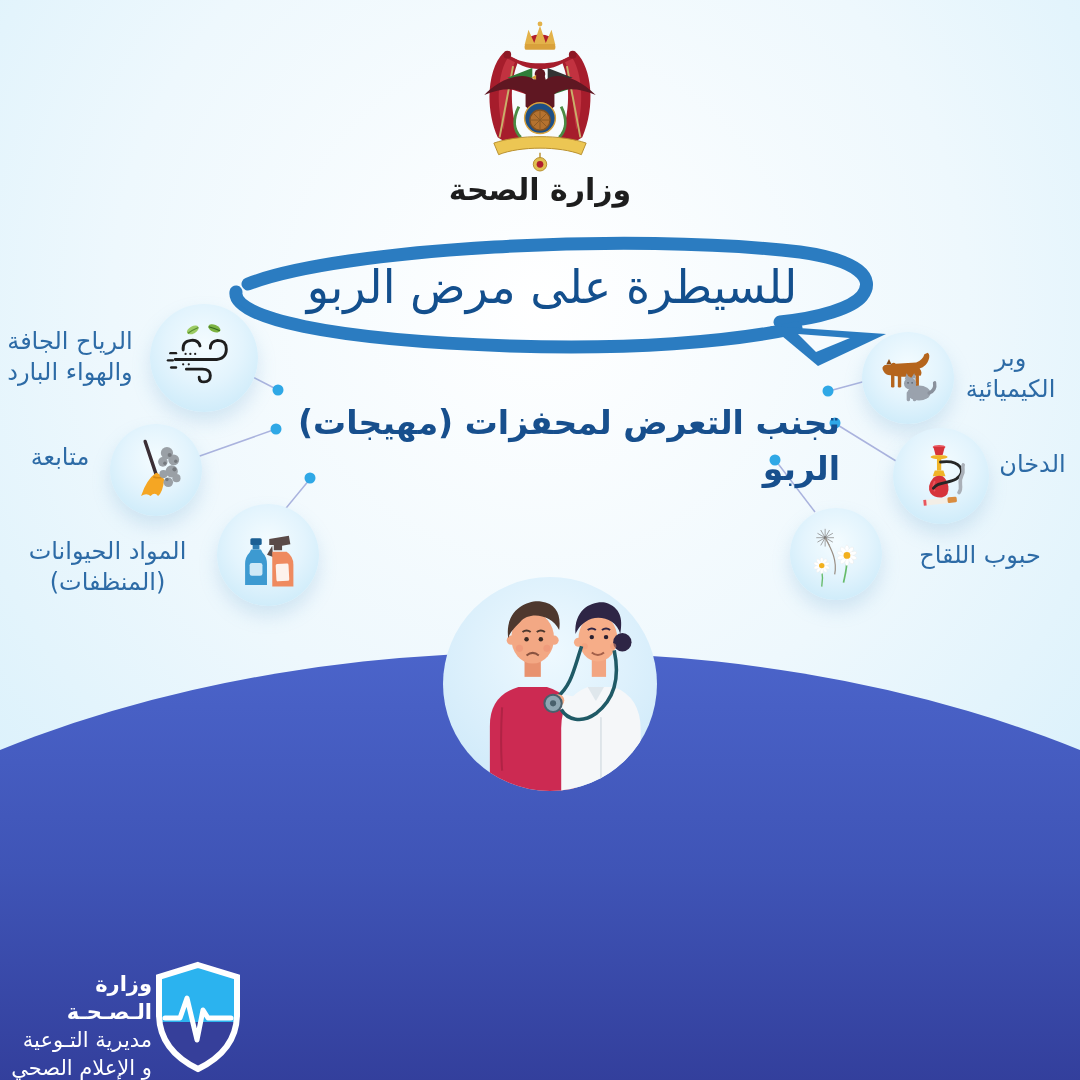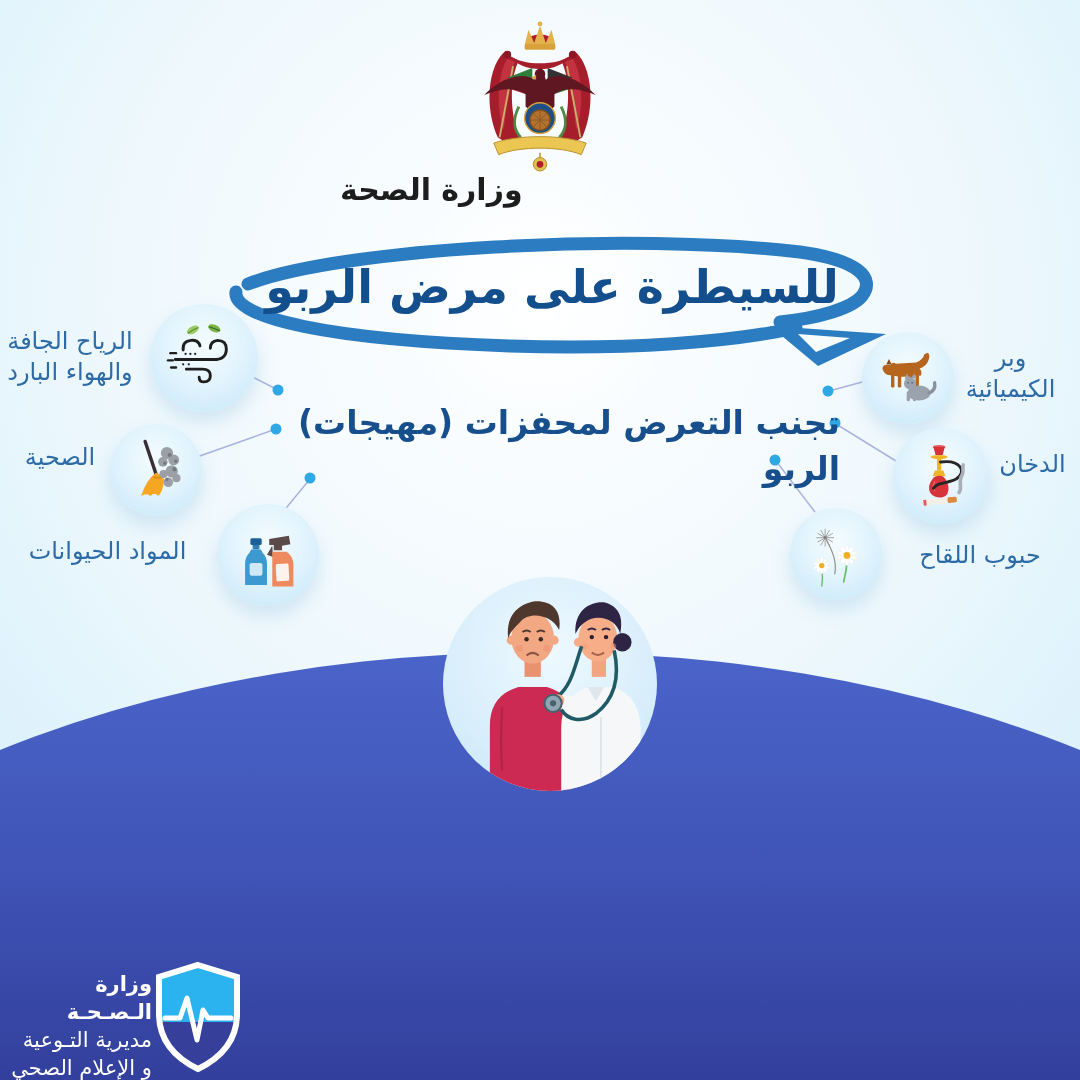--- a/index.html
+++ b/index.html
@@ -4,26 +4,26 @@
 <style>
   html,body{margin:0;padding:0;background:#ffffff;}
   .canvas{
     position:relative;width:1080px;height:1080px;overflow:hidden;
     font-family:"DejaVu Sans", sans-serif;
     background:radial-gradient(circle 950px at 50% 28%, #ffffff 0%, #eef8fd 45%, #cdecfa 100%);
   }
   .abs{position:absolute;}
   svg{display:block;}
   .calligraphy{
-    left:340px;top:172px;width:400px;text-align:left;
+    left:340px;top:172px;width:400px;text-align:center;
     font-size:30px;font-weight:bold;color:#1d1d1d;letter-spacing:1px;
   }
   .bubble-title{
     left:210px;top:250px;width:684px;height:74px;line-height:74px;
-    text-align:center;font-size:46px;font-weight:bold;color:#134f8d;
+    text-align:center;font-size:46px;font-weight:normal;color:#134f8d;
   }
   .statement{
     left:250px;top:400px;width:590px;height:46px;line-height:46px;
     font-size:33px;font-weight:bold;color:#174f8d;
   }
   .trigger-circle{
     border-radius:50%;
     background:radial-gradient(circle at 50% 38%, #f4fcff 0%, #e3f4fd 45%, #c3e7f8 100%);
     box-shadow:0 10px 18px rgba(130,180,215,0.28);
     display:flex;align-items:center;justify-content:center;
@@ -184,37 +184,38 @@
       <g fill="#75797e">
         <circle cx="70" cy="28" r="3"></circle>
           <circle cx="63" cy="40" r="2.5"></circle>
           <circle cx="77" cy="49" r="3"></circle>
         <circle cx="66" cy="64" r="2.5"></circle>
           <circle cx="79" cy="37" r="2.5"></circle>
       </g>
     </svg>
   </div>
   <div class="abs trigger-label" dir="rtl" style="left:15px;top:442px;width:90px">
-    <span style="display:block">الصحية</span>
+    <span style="display:block">متابعة</span>
   </div>
 
   <div class="abs trigger-circle" style="left:217px;top:504px;width:102px;height:102px">
     <svg viewBox="0 0 100 100">
       <rect x="27" y="28" width="15" height="9" rx="2" fill="#1b5f94"></rect>
       <rect x="30" y="37" width="9" height="6" fill="#2f7db3"></rect>
       <path d="M26 47 Q20 53 20 62 V90 H49 V62 Q49 53 43 47 L41 43 H28 Z" fill="#3d9ad1"></path>
       <rect x="26" y="61" width="17" height="17" rx="3" fill="#cfe9f7"></rect>
       <path d="M52 29 L78 25 L80 36 L69 38 L69 44 L58 44 L58 37 L52 37 Z" fill="#5a4a48"></path>
       <path d="M56 38 L49 50 L57 53 Z" fill="#5a4a48"></path>
       <path d="M56 46 H75 Q84 52 84 63 V92 H56 Z" fill="#ef8a5f"></path>
       <rect x="61" y="62" width="17" height="23" rx="2" fill="#fdf2ec" transform="rotate(-3 69 73)"></rect>
     </svg>
   </div>
   <div class="abs trigger-label" dir="rtl" style="left:5px;top:536px;width:205px">
     <span style="display:block">المواد الحيوانات</span>
+    <span style="display:block">(المنظفات)</span>
   </div>
 
   <div class="abs trigger-circle" style="left:862px;top:332px;width:92px;height:92px">
     <svg viewBox="0 0 100 100">
       <g fill="#b5651d">
         <path d="M14 40 Q10 34 16 31 L24 31 Q28 25 32 29 L62 27 Q72 23 74 15 L79 13 Q83 16 80 24 Q77 33 67 36 Q72 42 68 47 L63 45 Q56 49 38 48 L24 46 Q17 46 14 40 Z"></path>
         <rect x="25" y="44" width="5" height="20" rx="2"></rect>
         <rect x="35" y="46" width="5" height="18" rx="2"></rect>
         <rect x="52" y="46" width="5" height="18" rx="2"></rect>
         <rect x="61" y="44" width="5" height="20" rx="2"></rect>

